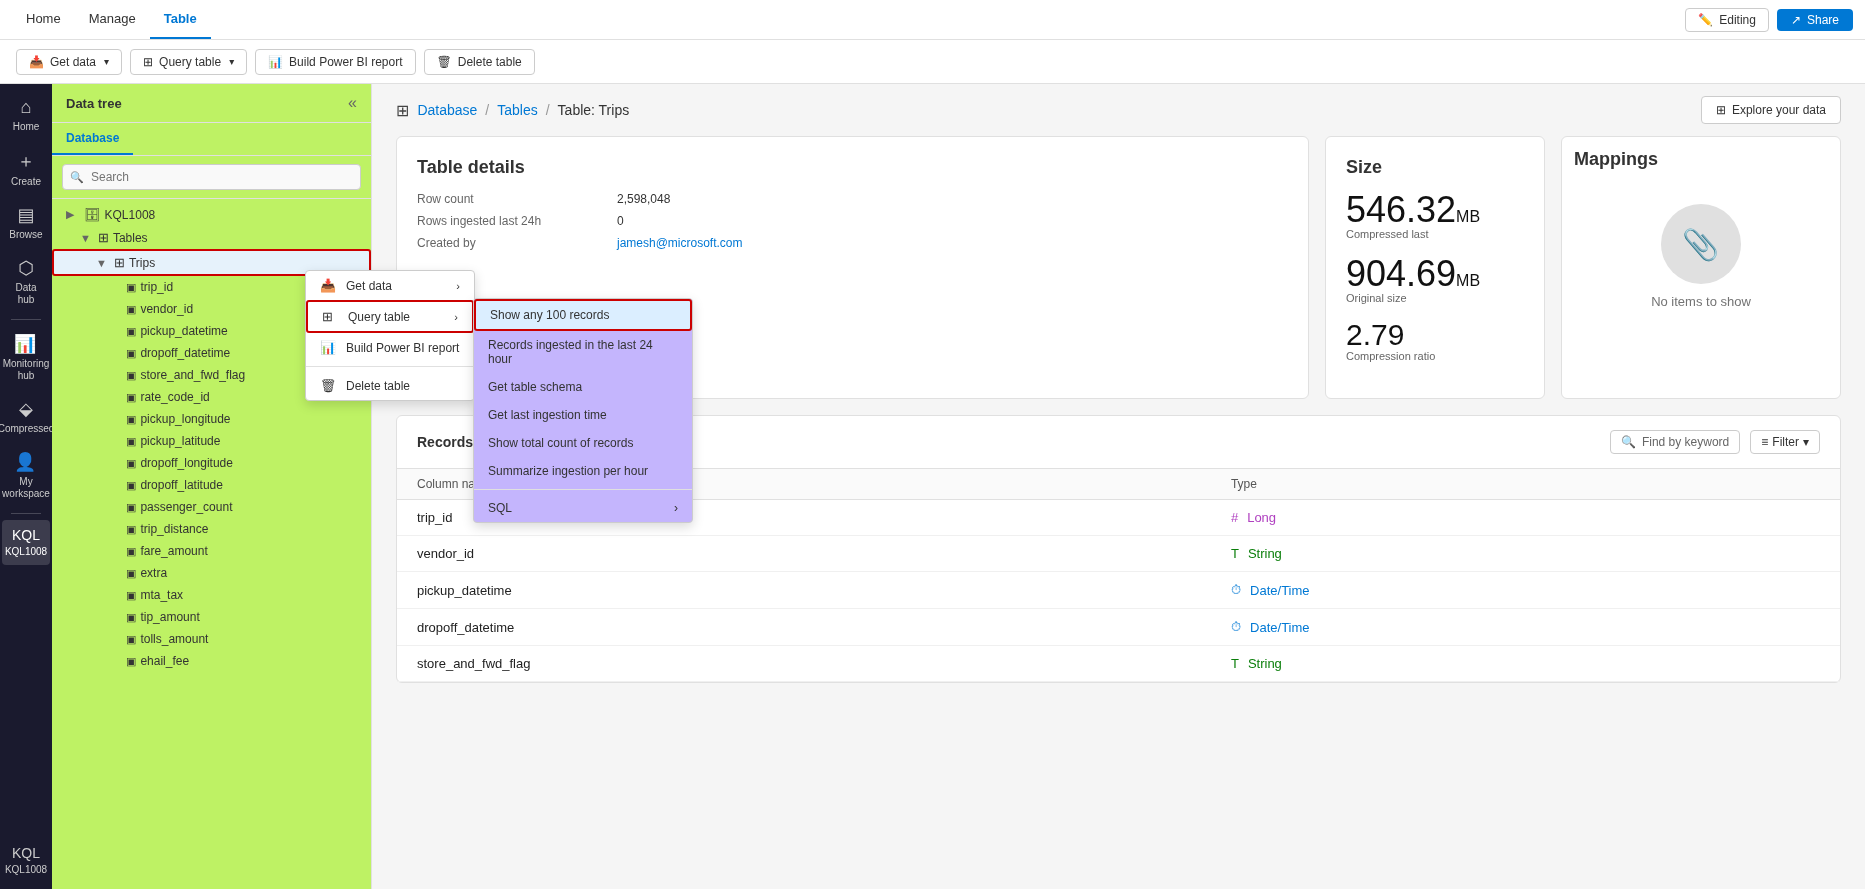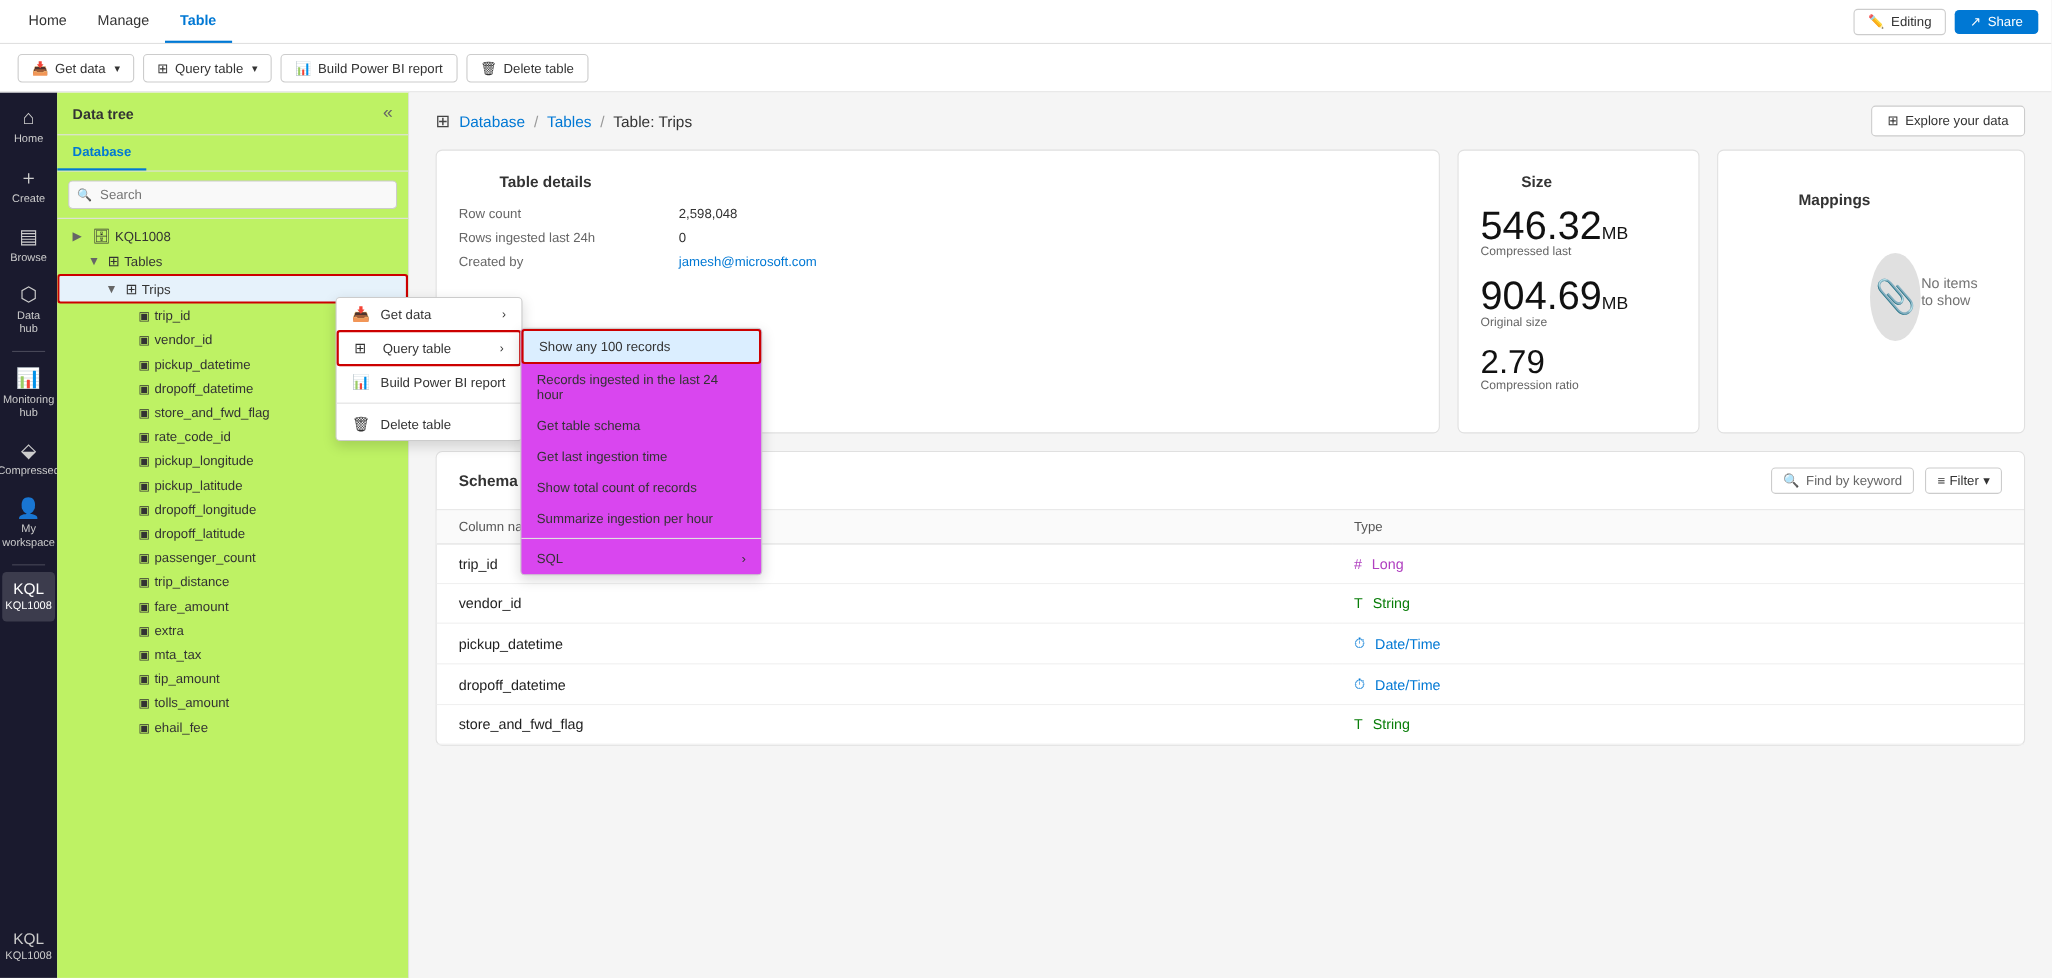--- a/index.html
+++ b/index.html
@@ -86,21 +86,21 @@
     .context-menu-item {
       display: flex; align-items: center; padding: 7px 14px; font-size: 12px;
       color: #333; cursor: pointer; gap: 8px;
     }
     .context-menu-item .item-icon { font-size: 13px; width: 18px; }
     .context-menu-item .chevron-right { margin-left: auto; font-size: 11px; }
     .context-menu-divider { height: 1px; background: #e0e0e0; margin: 4px 0; }
 
     
     .sub-menu {
-      position: absolute; background: #d946ef; border: 1px solid #ccc; border-radius: 4px;
+      position: absolute; background: #c4b5fd; border: 1px solid #ccc; border-radius: 4px;
       box-shadow: 0 4px 12px rgba(0,0,0,0.15); z-index: 1002; min-width: 220px;
       pointer-events: all;
     }
     .sub-menu-item {
       display: flex; align-items: center; padding: 7px 14px; font-size: 12px;
       color: #333; cursor: pointer; gap: 8px;
     }
     .sub-menu-item.highlighted { background: #e6f3fb; border: 2px solid #c00; border-radius: 4px; }
 
     
@@ -145,38 +145,38 @@
     
     .cards-area {
       display: flex; gap: 16px; padding: 0 24px 16px; flex-wrap: wrap;
     }
 
     
     .table-details-card {
       flex: 1; min-width: 400px; background: #fff; border-radius: 6px;
       border: 1px solid #e0e0e0; padding: 20px; min-height: 220px;
     }
-    .card-title { font-weight: 600; font-size: 14px; color: #333; margin-bottom: 14px; margin-left: 37px; }
+    .card-title { font-weight: 600; font-size: 18px; color: #333; margin-bottom: 14px; }
     .detail-row { display: flex; align-items: flex-start; gap: 40px; margin-bottom: 8px; }
     .detail-label { font-size: 12px; color: #666; min-width: 160px; }
     .detail-value { font-size: 12px; color: #333; font-weight: 500; }
     .detail-value.link { color: #0078d4; cursor: pointer; }
 
     
     .size-card {
       width: 220px; background: #fff; border-radius: 6px; border: 1px solid #e0e0e0; padding: 20px;
     }
     .size-main { font-size: 36px; font-weight: 300; color: #111; line-height: 1; }
     .size-unit { font-size: 16px; color: #111; }
     .size-desc { font-size: 11px; color: #666; margin-bottom: 16px; }
 
     
     .mappings-card {
-      width: 280px; background: #fff; border-radius: 6px; border: 1px solid #e0e0e0; padding: 36px;
-      display: flex; align-items: center;
+      width: 280px; background: #fff; border-radius: 6px; border: 1px solid #e0e0e0; padding: 12px;
+      display: flex; flex-direction: column; align-items: center;
     }
     .mappings-circle {
       width: 80px; height: 80px; border-radius: 50%; background: #e0e0e0;
       display: flex; align-items: center; justify-content: center; margin: 20px 0 10px;
     }
     .mappings-circle-icon { font-size: 30px; color: #999; }
     .mappings-empty { font-size: 13px; color: #737373; }
 
     
     .schema-area {
@@ -478,21 +478,21 @@
           <div class="mappings-circle">
             <span class="mappings-circle-icon">📎</span>
           </div>
           <span class="mappings-empty">No items to show</span>
         </div>
 
       </div>
 
       <div class="schema-area">
         <div class="schema-header">
-          <span class="schema-title">Schema</span>
+          <span class="schema-title">Records</span>
           <div class="schema-actions">
             <div class="keyword-search">
               <span>🔍</span>
               <span>Find by keyword</span>
             </div>
             <button class="filter-btn">
               <span>≡</span>
               <span>Filter</span>
               <span>▾</span>
             </button>

